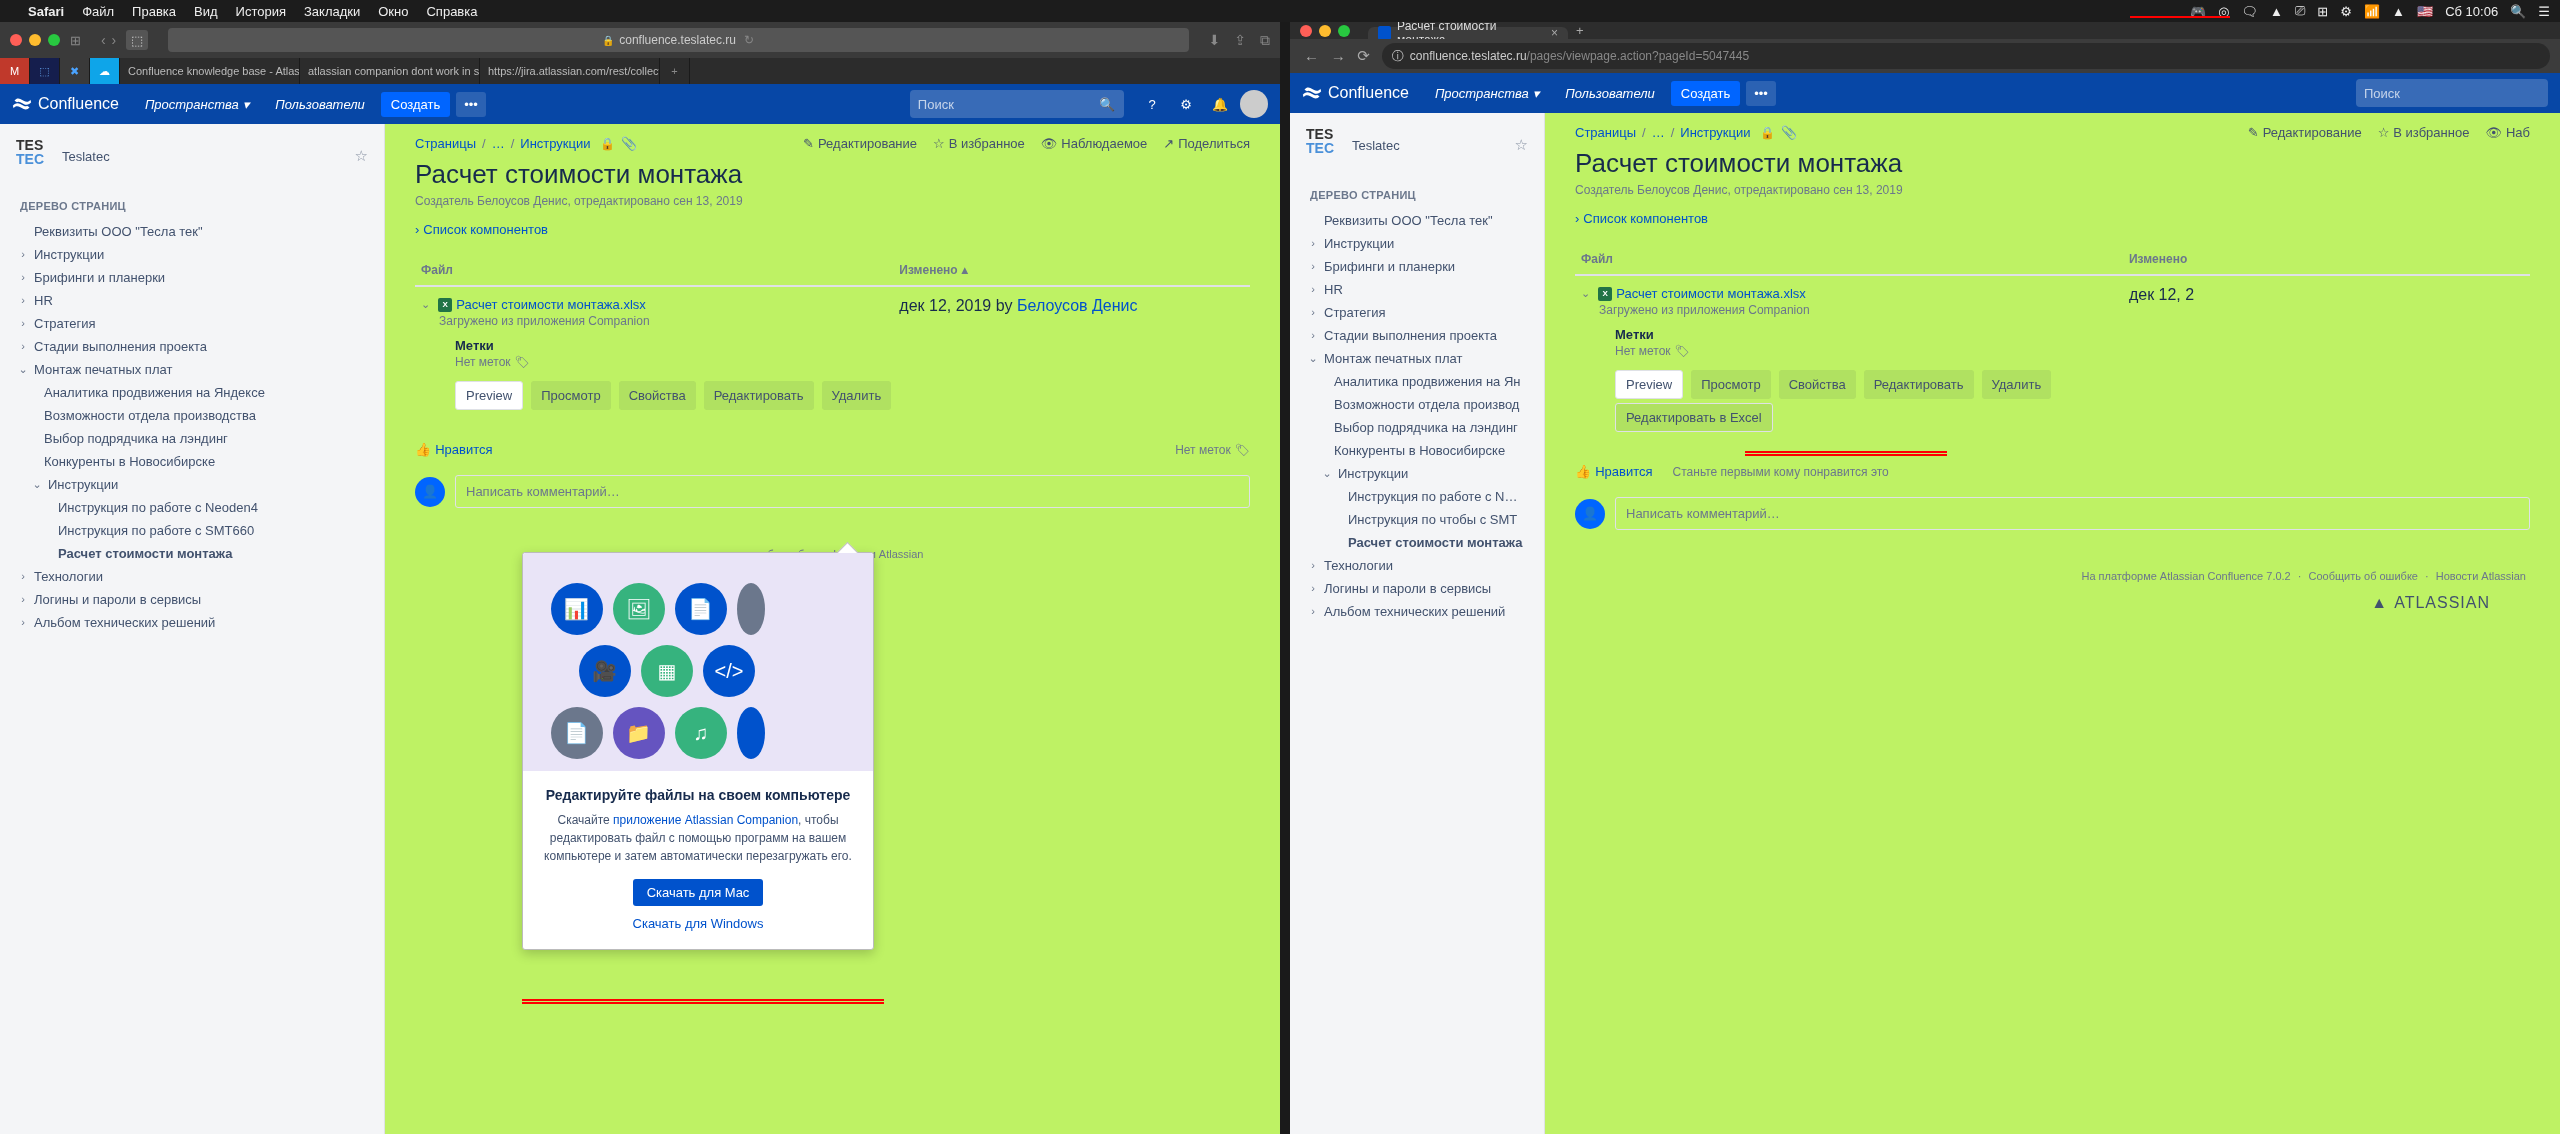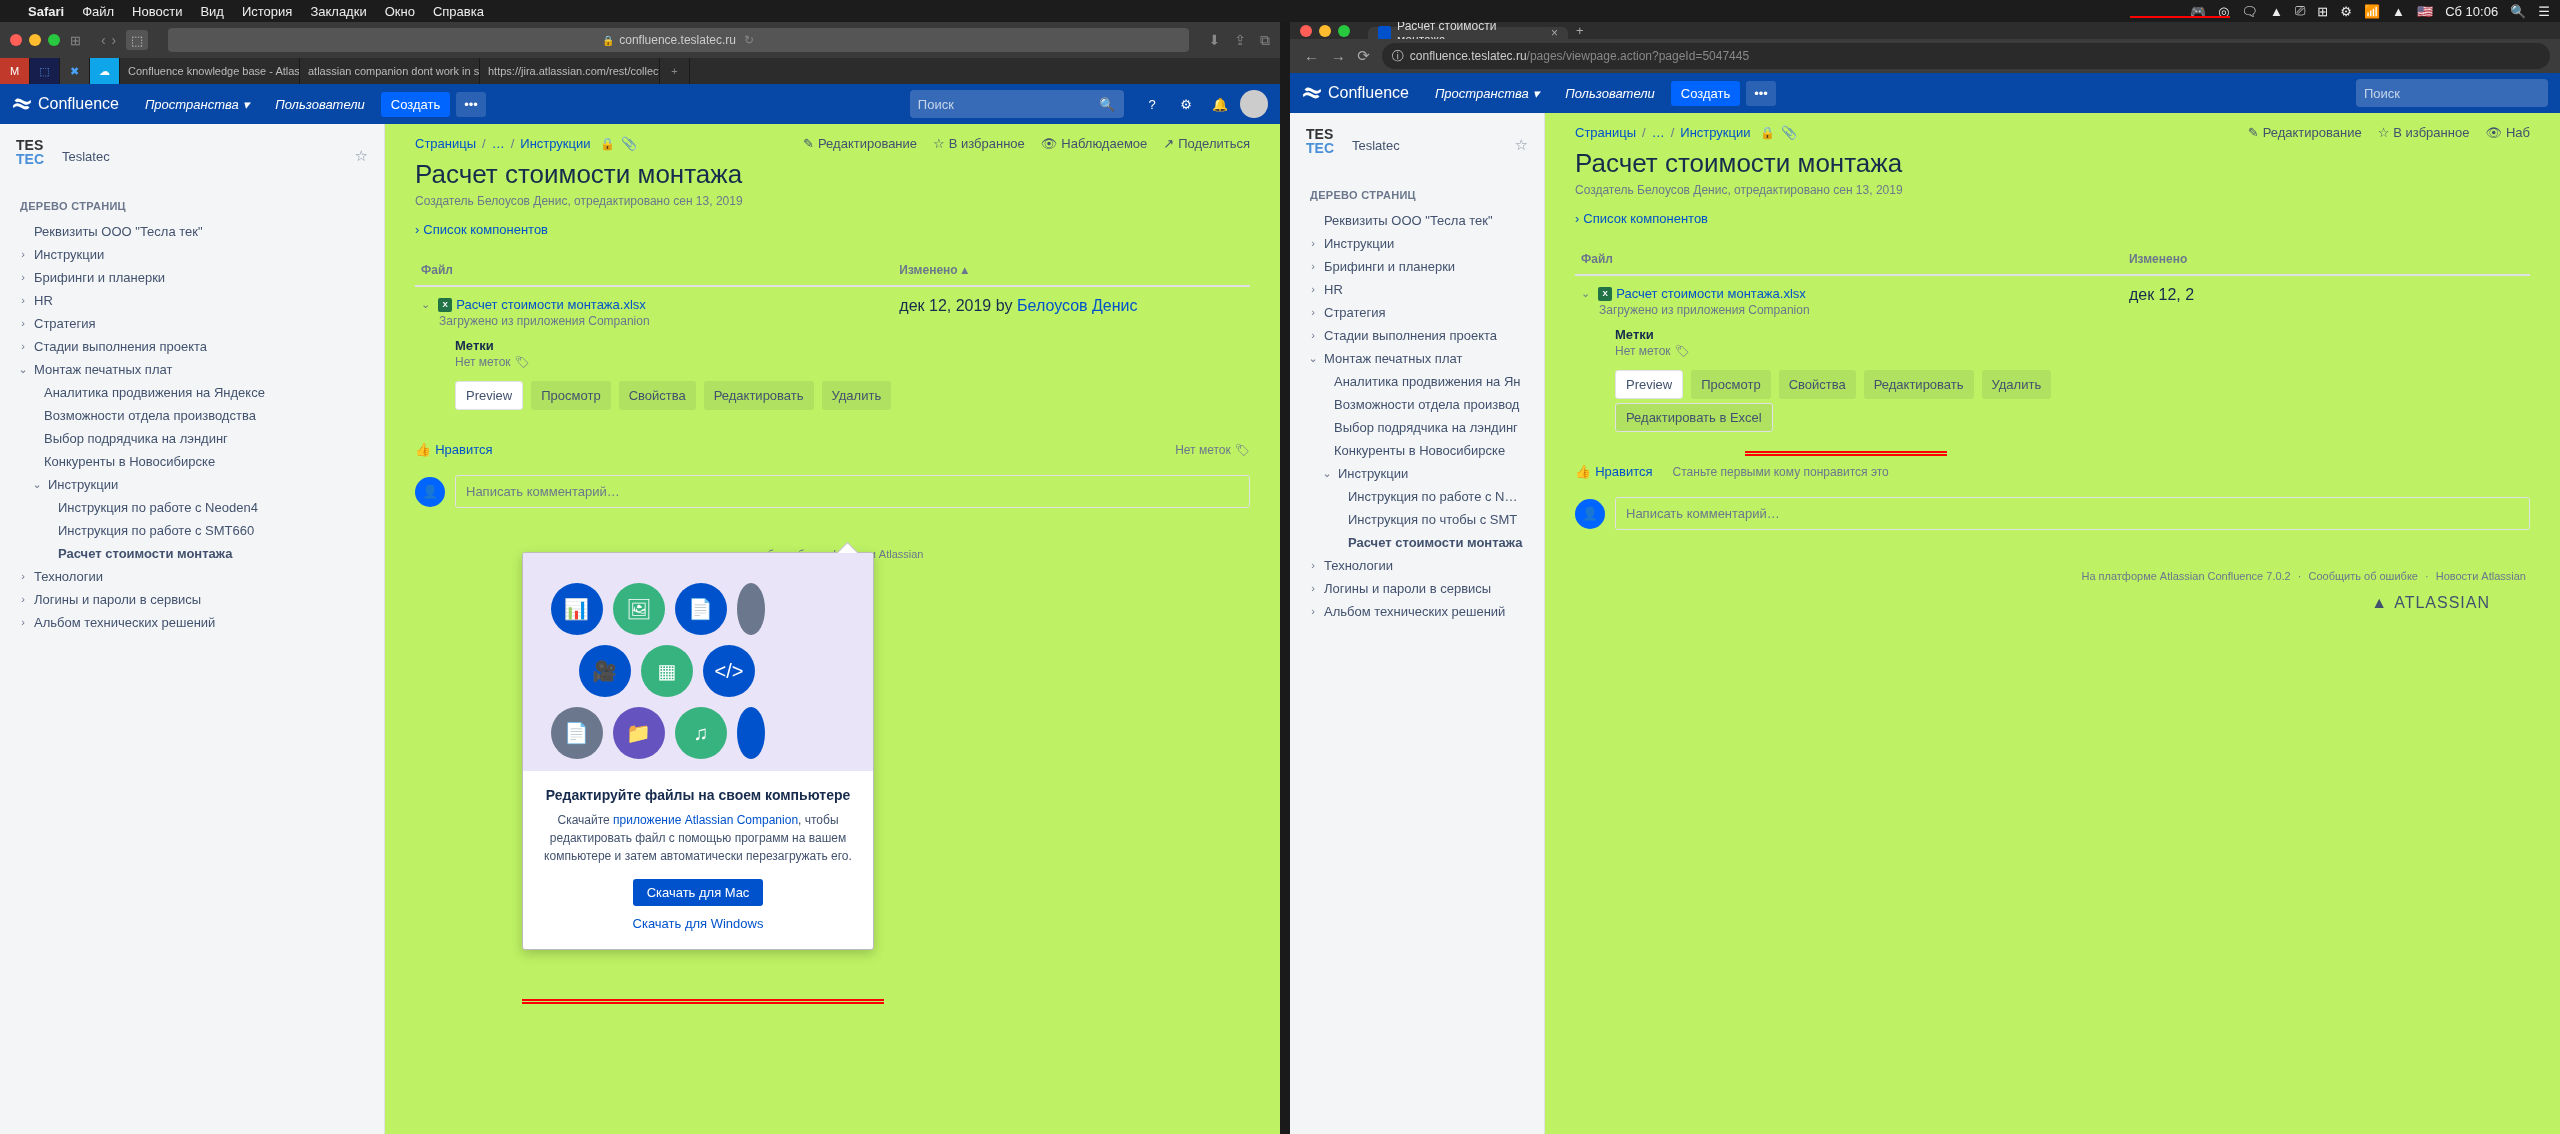--- a/index.html
+++ b/index.html
@@ -147,21 +147,21 @@
 .red-underline.double::after { content: ""; position: absolute; top: 3px; left: 0; right: 0; height: 2px; background: red; }
 </style>
 </head>
 <body>
 
 <div class="menubar">
   <div class="left">
     <span class="apple"></span>
     <span class="bold">Safari</span>
     <span>Файл</span>
-    <span>Новости</span>
+    <span>Правка</span>
     <span>Вид</span>
     <span>История</span>
     <span>Закладки</span>
     <span>Окно</span>
     <span>Справка</span>
   </div>
   <div class="right">
     <span>🎮</span>
     <span>◎</span>
     <span>🗨</span>

